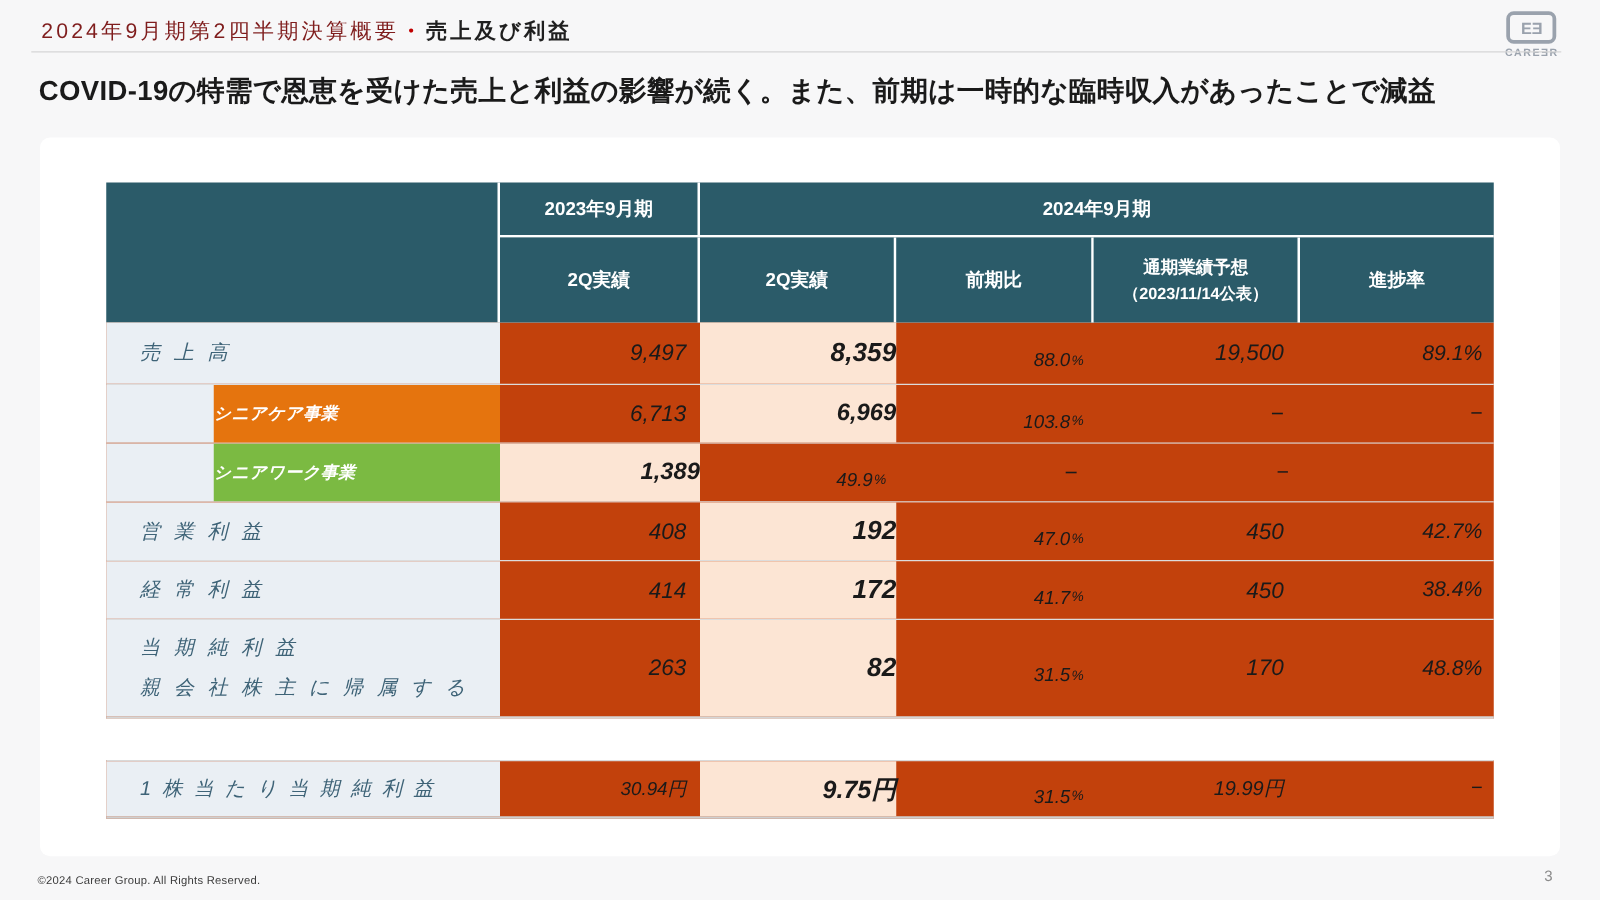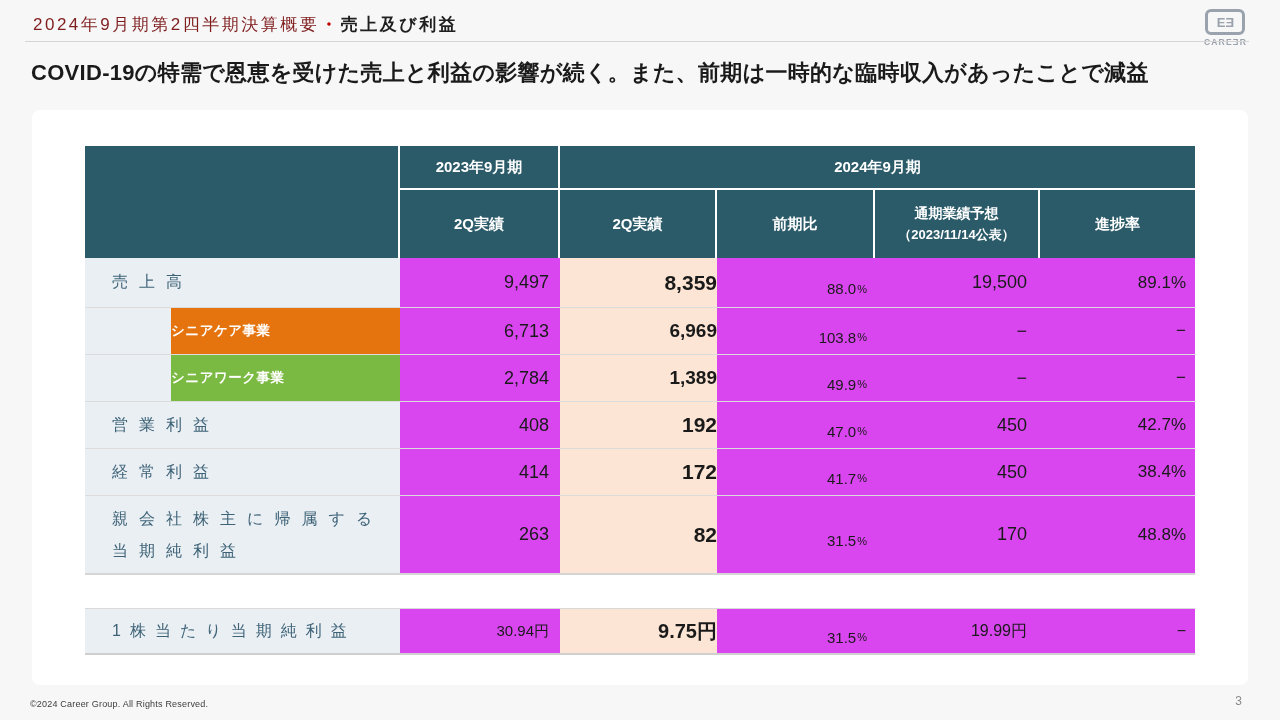--- a/index.html
+++ b/index.html
@@ -29,21 +29,21 @@
   .th-corner{grid-column:1;grid-row:1/3;border-right:2.5px solid #fff;}
   .th-fy2023{grid-column:2;grid-row:1;border-right:2.5px solid #fff;border-bottom:2.5px solid #fff;}
   .th-fy2024{grid-column:3/7;grid-row:1;border-bottom:2.5px solid #fff;}
   .th-q2023{grid-column:2;grid-row:2;border-right:2.5px solid #fff;}
   .th-q2024{grid-column:3;grid-row:2;border-right:2.5px solid #fff;}
   .th-yoy{grid-column:4;grid-row:2;border-right:2.5px solid #fff;}
   .th-forecast{grid-column:5;grid-row:2;border-right:2.5px solid #fff;flex-direction:column;line-height:1.55;font-size:14px;}
   .th-forecast .line2{font-size:13px;font-weight:bold;}
   .th-progress{grid-column:6;grid-row:2;}
   
-  .trow{display:grid;grid-template-columns:315px 160px 157px 158px 165px 155px;border-bottom:1px solid #DCDCDC;box-sizing:border-box;background:#d946ef;}
+  .trow{display:grid;grid-template-columns:315px 160px 157px 158px 165px 155px;border-bottom:1px solid #DCDCDC;box-sizing:border-box;background:#c2410c;font-style:italic;}
   .h50{height:50px;} .h47{height:47px;} .h79{height:79px;}
   .trow-last{border-bottom:2px solid #D5D5D5;}
   .lbl{background:#EAEFF4;color:#3E6377;font-size:16px;letter-spacing:11px;display:flex;align-items:center;padding-left:27px;box-sizing:border-box;white-space:nowrap;}
   .lbl-2line{flex-direction:column;align-items:flex-start;justify-content:center;line-height:1.95;}
   .lbl-sub{background:#EAEFF4;display:flex;box-sizing:border-box;padding:0;}
   .badge{margin-left:86px;flex:1;display:flex;align-items:center;color:#fff;font-weight:bold;font-size:13.5px;letter-spacing:0.5px;box-sizing:border-box;}
   .badge-orange{background:#E5740E;}
   .badge-green{background:#7BBA42;}
   .cell{display:flex;align-items:center;justify-content:flex-end;box-sizing:border-box;color:#1A1A1A;}
   .c2023{font-size:18px;padding-right:11px;}
@@ -119,21 +119,20 @@
           <span class="pct">%</span>
         </div>
       <div class="cell cfc">−</div>
       <div class="cell cpr">−</div>
     </div>
 
     <div class="trow h47">
       <div class="lbl-sub">
         <div class="badge badge-green">シニアワーク事業</div>
       </div>
-      <div class="cell c2023">2,784</div>
       <div class="cell c2024 c2024-sm">1,389</div>
       <div class="cell cyoy">
           <span>49.9</span>
           <span class="pct">%</span>
         </div>
       <div class="cell cfc">−</div>
       <div class="cell cpr">−</div>
     </div>
 
     <div class="trow h47">
@@ -155,22 +154,22 @@
       <div class="cell cyoy">
           <span>41.7</span>
           <span class="pct">%</span>
         </div>
       <div class="cell cfc">450</div>
       <div class="cell cpr">38.4%</div>
     </div>
 
     <div class="trow h79 trow-last">
       <div class="lbl lbl-2line">
+        <span>当期純利益</span>
         <span>親会社株主に帰属する</span>
-        <span>当期純利益</span>
       </div>
       <div class="cell c2023">263</div>
       <div class="cell c2024">82</div>
       <div class="cell cyoy">
           <span>31.5</span>
           <span class="pct">%</span>
         </div>
       <div class="cell cfc">170</div>
       <div class="cell cpr">48.8%</div>
     </div>

